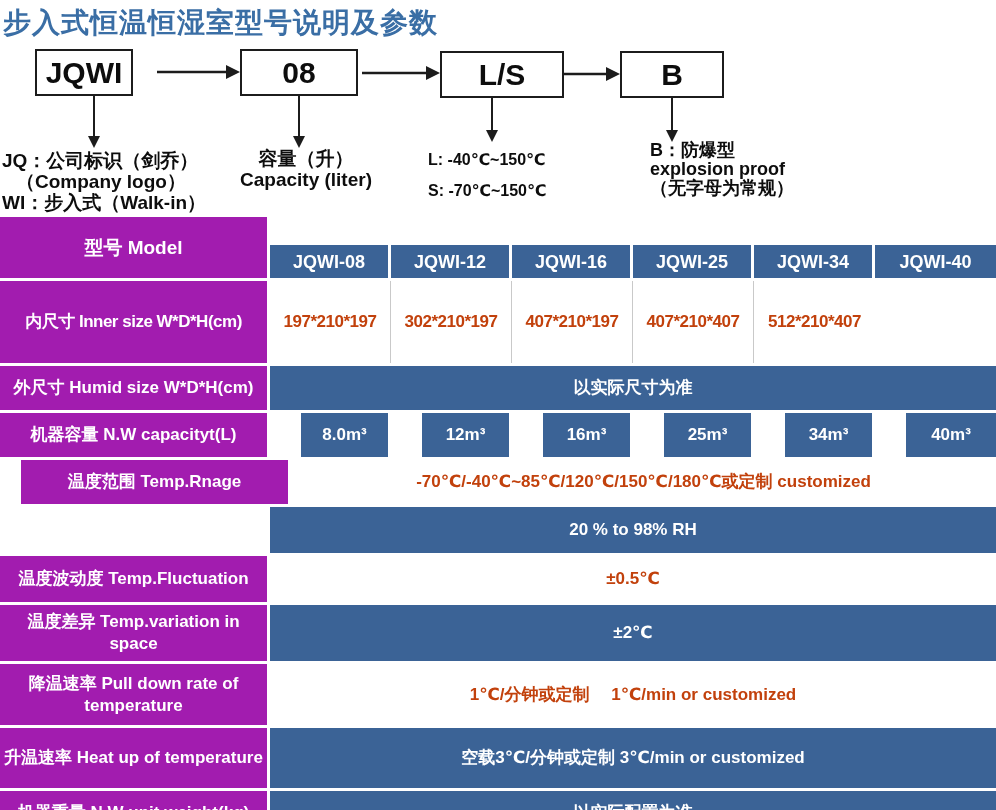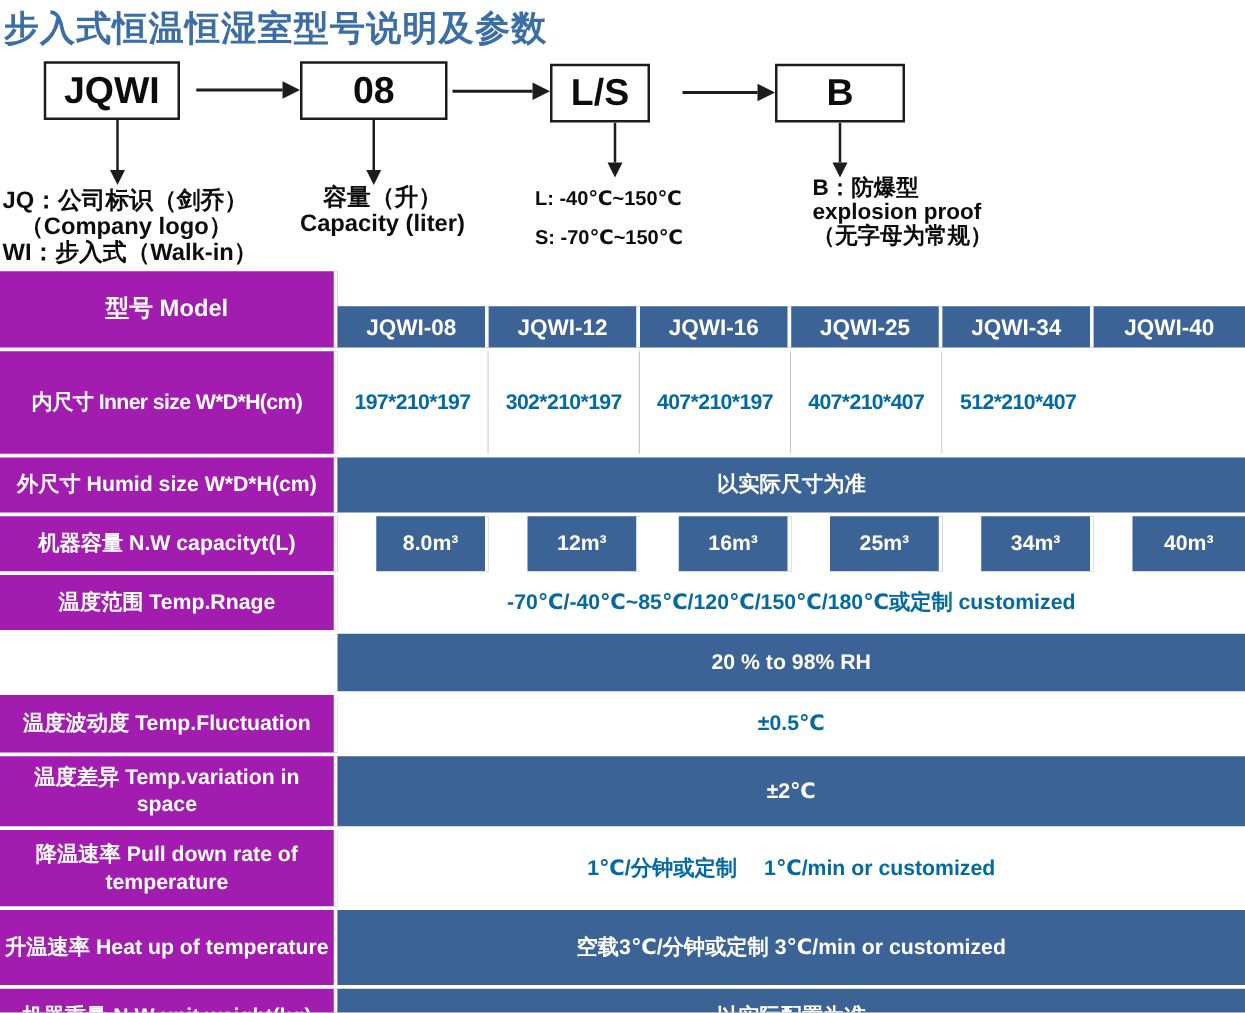--- a/index.html
+++ b/index.html
@@ -9,49 +9,49 @@
 
   
   .title { color:#3a6ea5; font-weight:bold; font-size:28px; letter-spacing:1px;
     padding:6px 0 0 3px; line-height:34px; }
 
   
   .diagram { position:relative; height:174px; width:996px; }
   .diagram svg { position:absolute; left:0; top:0; }
   .dbox { position:absolute; background:#fff; border:2px solid #1c1c1c; color:#0d0d0d;
     font-weight:bold; font-size:30px; display:flex; align-items:center; justify-content:center; }
-  .box-jqwi { left:35px;  top:9px;  width:109px; height:47px; }
+  .box-jqwi { left:35px;  top:9px;  width:98px; height:47px; }
   .box-cap  { left:240px; top:9px;  width:118px; height:47px; }
-  .box-ls   { left:440px; top:11px; width:80px; height:47px; }
+  .box-ls   { left:440px; top:11px; width:124px; height:47px; }
   .box-b    { left:620px; top:11px; width:104px; height:47px; }
   .note { position:absolute; color:#0d0d0d; font-weight:bold; white-space:nowrap; }
   .note-jq  { left:2px;   top:110px; font-size:19px; line-height:21px; }
   .note-jq .ind { padding-left:14px; }
   .note-cap { left:222px; top:108px; font-size:19px; line-height:21px; text-align:center; width:168px; }
   .note-ls  { left:428px; top:104px; font-size:16px; line-height:31px; }
   .note-b   { left:650px; top:101px; font-size:18px; line-height:19px; }
 
   
   .spec-table { margin-top:3px; width:996px; }
   .row { display:grid; grid-template-columns:270px repeat(6,1fr); margin-bottom:3px; }
   .cell { display:flex; align-items:center; justify-content:center; text-align:center;
     font-weight:bold; font-size:17px; line-height:22px; }
   .lbl { background:#a21caf; color:#fff; border-right:3px solid #fff; padding:2px 4px; }
   .blue { background:#3b6396; color:#fff; }
   .blue.div { border-right:3px solid #fff; }
   .blue.div:last-child { border-right:none; }
-  .white { background:#fff; color:#0369a1;text-align:center; }
+  .white { background:#fff; color:#c2410c;text-align:center; }
   .white.div { border-right:1px solid #c9c9c9; }
   .white.div:last-child { border-right:none; }
   .span6 { grid-column:2 / -1; }
   .h-header { height:61px; }
   .h-inner  { height:82px; font-size:18px; letter-spacing:-0.5px; }
   .h-outer  { height:44px; }
   .h-cap    { height:44px;gap:31px; }
-  .h-temp   { height:44px; }
+  .h-temp   { height:44px;padding-left:21px; }
   .h-humid  { height:46px; }
   .h-fluct  { height:46px; }
   .h-var    { height:56px; }
   .h-pull   { height:61px; }
   .h-heat   { height:60px; }
   .h-weight { height:44px; }
   .hdr-lbl { font-size:19px; }
   .model { font-size:18px;margin-top:28px; }
 </style>
 </head>

